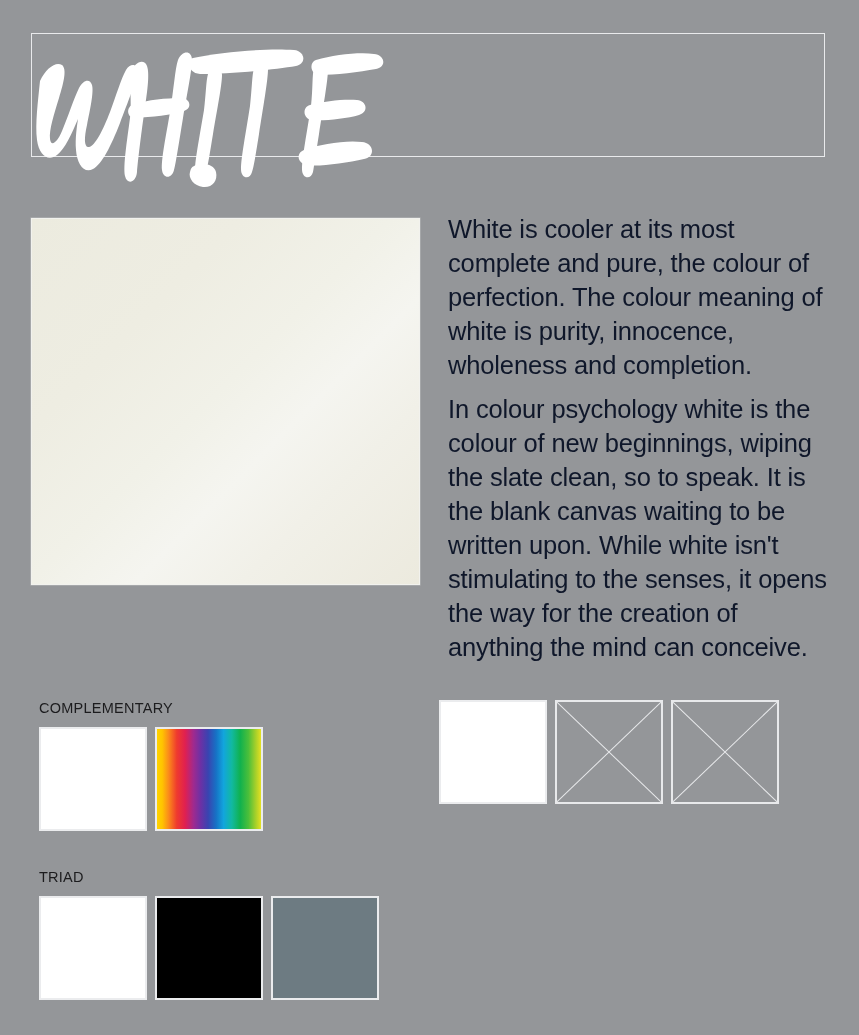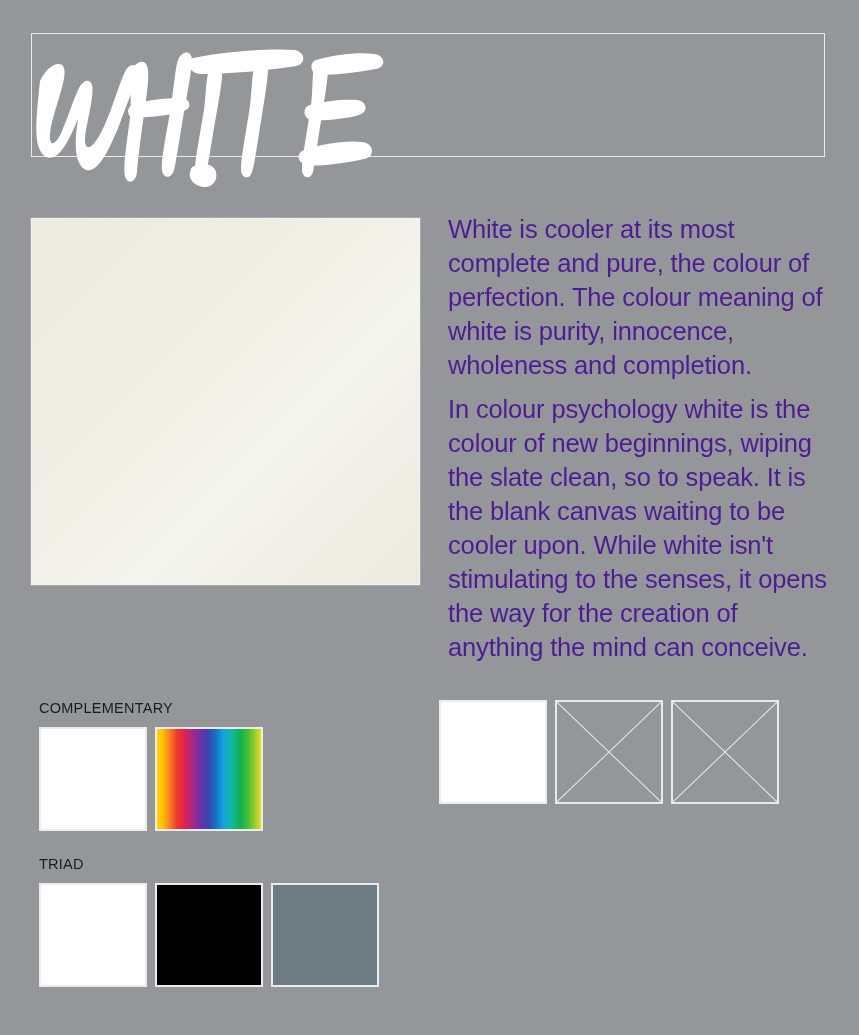--- a/index.html
+++ b/index.html
@@ -73,21 +73,21 @@
         #eceade 100%);
     box-shadow: 0 0 0 0.5px rgba(255,255,255,0.35);
   }
 
   
   .copy {
     position: absolute;
     left: 448px;
     top: 212px;
     width: 384px;
-    color: #4c1d95;
+    color: #0f172a;
     font-size: 25.5px;
     line-height: 34px;
     letter-spacing: -0.15px;
     font-weight: 400;
   }
   .copy p {
     margin: 0 0 10px 0;
   }
   .copy p:last-child { margin-bottom: 0; }
 
@@ -97,21 +97,21 @@
     left: 31px;
     top: 700px;
     width: 800px;
   }
 
   .palette-row {
     display: flex;
     gap: 0;
   }
   .palette-row + .palette-row {
-    margin-top: 25px;
+    margin-top: 38px;
   }
 
   .palette-block {
     width: 430px;
     padding-left: 8px;
   }
 
   .palette-label {
     color: #1c1c1e;
     font-size: 14.5px;
@@ -209,21 +209,21 @@
         </g>
       </svg>
     </div>
 
   </div>
 
   <div class="hero-swatch"></div>
 
   <div class="copy">
     <p>White is cooler at its most complete and pure, the colour of perfection. The colour meaning of white is purity, innocence, wholeness and completion.</p>
-    <p>In colour psychology white is the colour of new beginnings, wiping the slate clean, so to speak. It is the blank canvas waiting to be cooler upon. While white isn't stimulating to the senses, it opens the way for the creation of anything the mind can conceive.</p>
+    <p>In colour psychology white is the colour of new beginnings, wiping the slate clean, so to speak. It is the blank canvas waiting to be written upon. While white isn't stimulating to the senses, it opens the way for the creation of anything the mind can conceive.</p>
   </div>
 
   <div class="palettes">
 
     <div class="palette-row">
 
       <div class="palette-block">
         <div class="palette-label">COMPLEMENTARY</div>
         <div class="swatch-row">
           <div class="swatch" style="background:#ffffff"></div>

